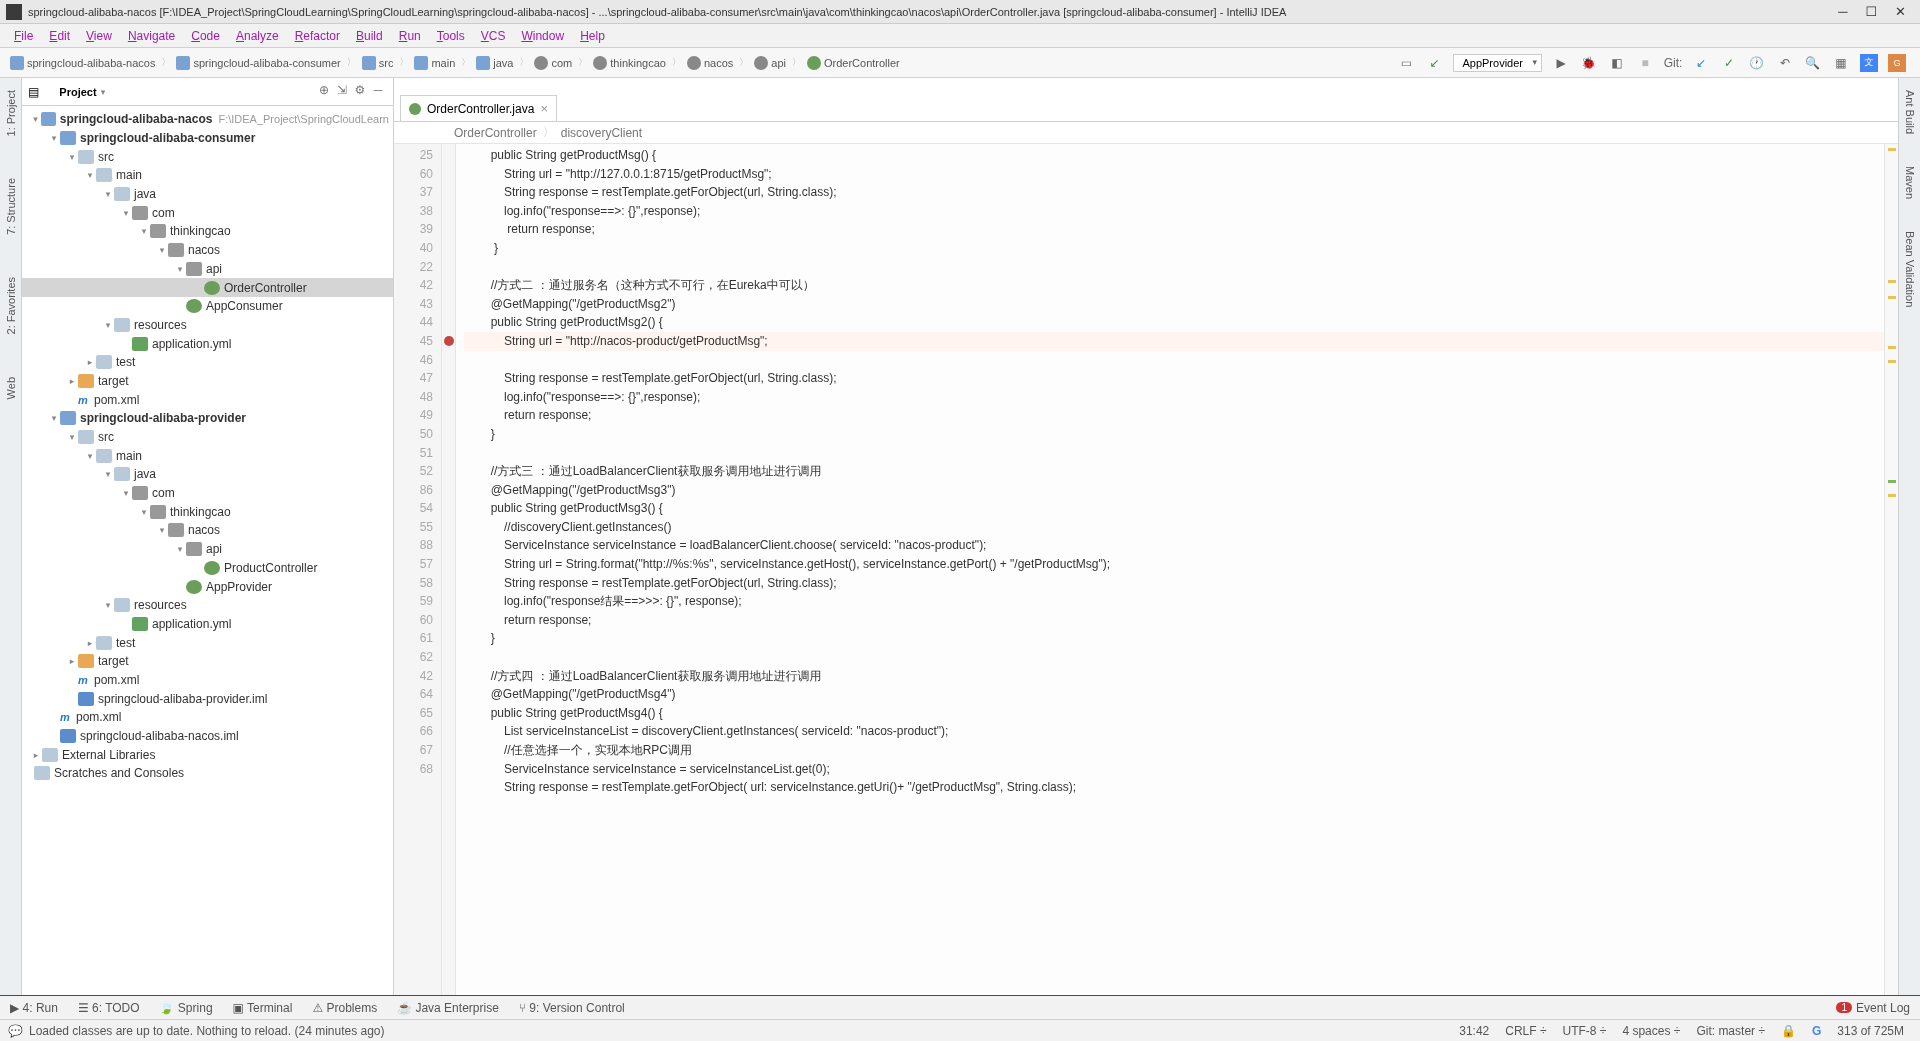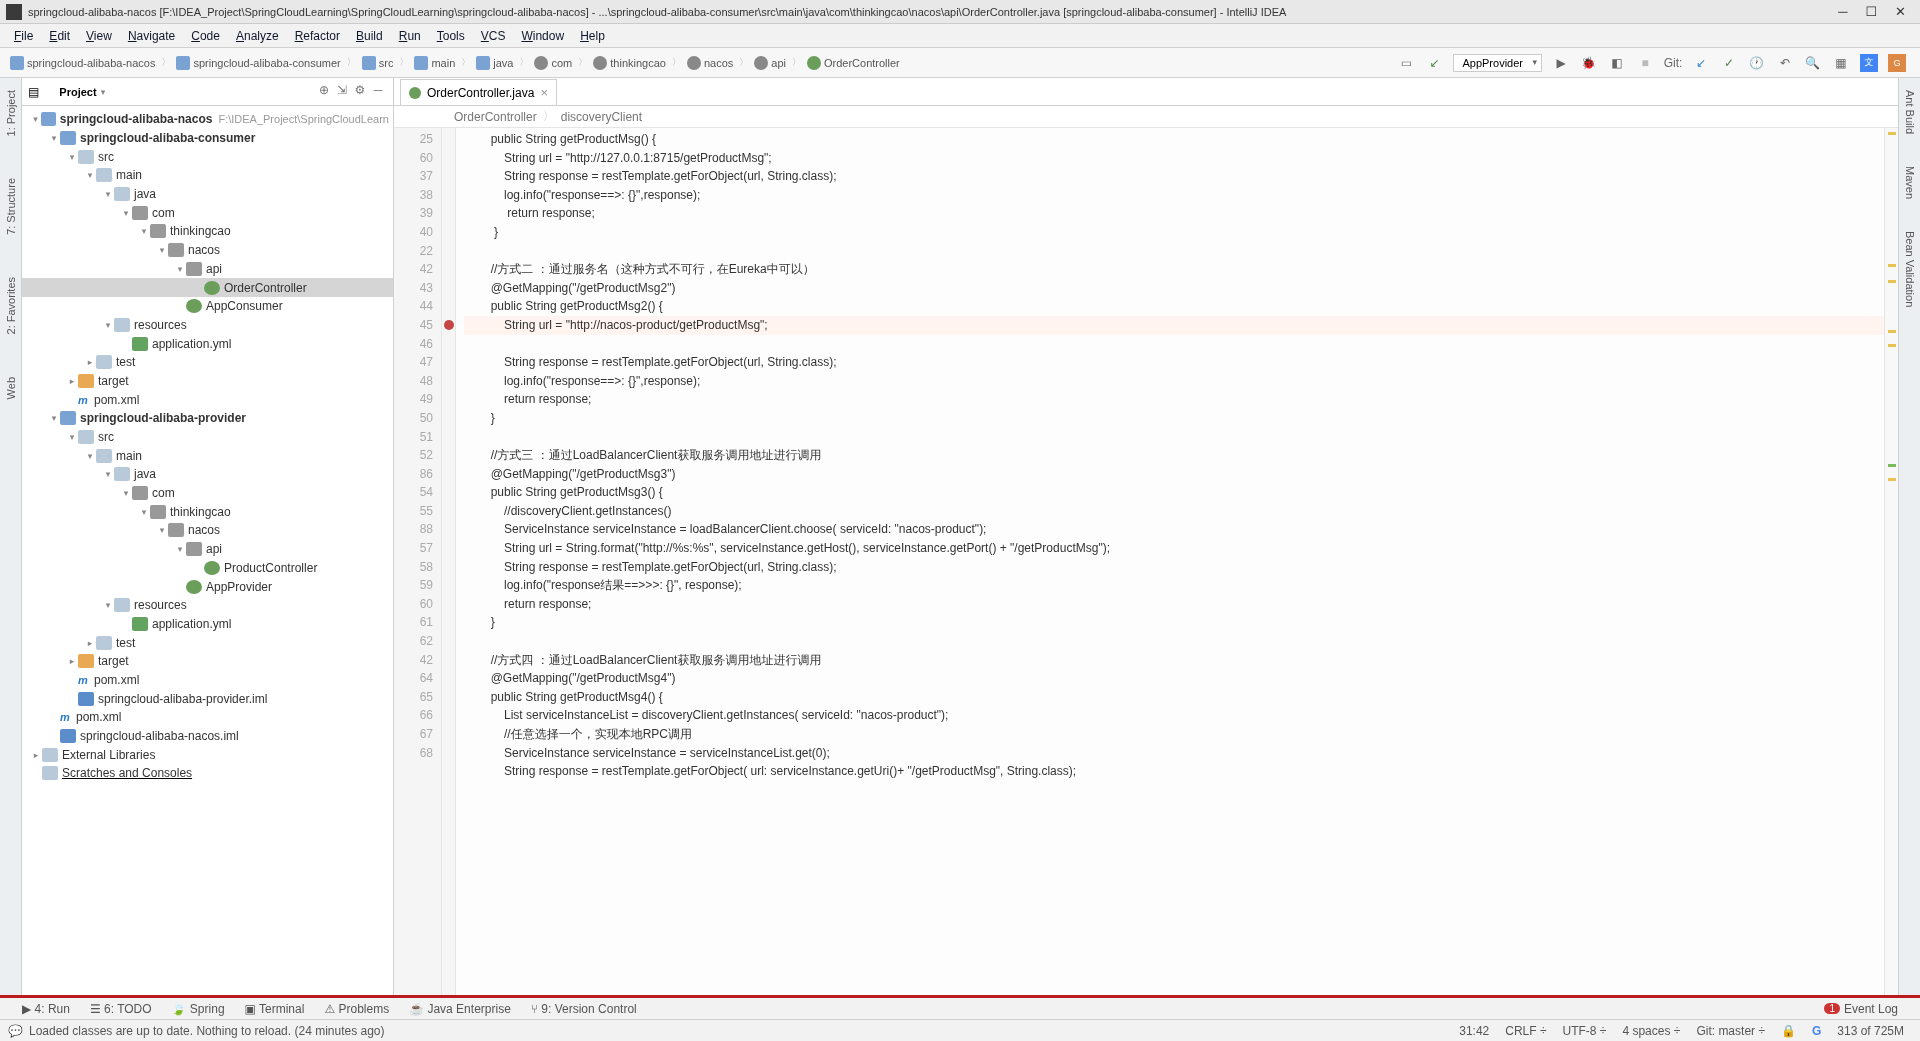--- a/index.html
+++ b/index.html
@@ -3,21 +3,21 @@
 <meta charset="utf-8">
 <style>
 * { margin:0; padding:0; box-sizing:border-box; font-family:"Segoe UI",Arial,sans-serif; font-size:12px; }
 body { background:#f0f0f0; width:1920px; height:1041px; overflow:hidden; display:flex; flex-direction:column; }
 .titlebar { height:24px; background:#e8e8e8; border-bottom:1px solid #ccc; display:flex; align-items:center; padding:0 6px; }
 .titlebar .icon { width:16px; height:16px; background:#3a3a3a; margin-right:6px; }
 .titlebar .title { flex:1; font-size:11px; color:#333; white-space:nowrap; overflow:hidden; }
 .winbtns { display:flex; gap:18px; padding-right:8px; }
 .winbtns span { font-size:13px; color:#333; cursor:pointer; }
 .menubar { height:24px; background:#f2f2f2; display:flex; align-items:center; padding:0 6px; border-bottom:1px solid #d0d0d0; }
-.menubar .m { padding:0 8px; color:#0f172a; cursor:pointer;text-align:center; }
+.menubar .m { padding:0 8px; color:#a21caf; cursor:pointer;text-align:center; }
 .menubar .m u { text-decoration:underline; }
 .navbar { height:30px; background:#f7f7f7; border-bottom:1px solid #d0d0d0; display:flex; align-items:center; padding:0 6px; }
 .navpath { display:flex; align-items:center; flex:1; overflow:hidden; }
 .navitem { display:flex; align-items:center; padding:0 4px; color:#555; font-size:11px; white-space:nowrap; }
 .navitem .ico { width:14px; height:14px; margin-right:3px; display:inline-block; }
 .ico-folder { background:#7aa3d4; border-radius:2px; }
 .ico-pkg { background:#888; border-radius:50%; }
 .ico-class { background:#6b9e5a; border-radius:50%; }
 .navsep { color:#aaa; font-size:9px; padding:0 2px; }
 .navtools { display:flex; align-items:center; gap:10px; padding-right:8px; }
@@ -45,37 +45,37 @@
 .nico-dir-o { background:#e8a854; border-radius:2px; }
 .nico-pkg { background:#999; border-radius:2px; }
 .nico-class { background:#6b9e5a; border-radius:50%; width:14px; }
 .nico-yml { background:#61a35f; border-radius:2px; }
 .nico-mvn { color:#2a7bc4; font-weight:bold; font-style:italic; font-size:11px; width:16px; }
 .nico-iml { background:#5a8dc9; border-radius:2px; }
 .tn .txt { color:#333; }
 .tn .txt.bold { font-weight:bold; }
 .tn .loc { color:#999; font-size:11px; margin-left:6px; }
 .editor { flex:1; display:flex; flex-direction:column; background:#fff; overflow:hidden; }
-.etabs { height:28px; border-bottom:1px solid #d0d0d0; display:flex; align-items:flex-end; padding-left:6px; }
+.etabs { height:28px; border-bottom:1px solid #d0d0d0; display:flex; align-items:flex-end; padding-left:6px;margin-top:16px; }
 .etab { height:26px; border:1px solid #d0d0d0; border-bottom:none; background:#fff; display:flex; align-items:center; padding:0 8px; gap:6px; font-size:11px; }
 .etab .cico { width:12px; height:12px; background:#6b9e5a; border-radius:50%; }
 .etab .x { color:#999; cursor:pointer; font-size:13px; }
 .bcrumb { height:22px; border-bottom:1px solid #e5e5e5; display:flex; align-items:center; padding:0 60px; font-size:11px; color:#777; }
 .bcrumb .sep { margin:0 6px; color:#bbb; }
 .code { flex:1; display:flex; overflow:hidden; font-family:"JetBrains Mono",Consolas,monospace; font-size:13px; line-height:18.6px; background:#fdfdfd; }
 .gutter { width:48px; background:#f5f5f5; text-align:right; padding:2px 8px 2px 0; color:#aaa; border-right:1px solid #e5e5e5; }
 .bpcol { width:14px; background:#f5f5f5; padding-top:2px; border-right:1px solid #e5e5e5; }
 .bp { width:10px; height:10px; background:#c54545; border-radius:50%; margin:4px auto 0; }
 .codebody { flex:1; padding:2px 0 2px 8px; white-space:pre; color:#333; }
 .currline { background:#fff4ef; display:block; }
 .marks { width:14px; background:#f8f8f8; border-left:1px solid #e5e5e5; position:relative; }
 .mark { position:absolute; right:2px; width:8px; height:3px; }
 .mark.y { background:#e8c252; }
 .mark.g { background:#7aba5a; }
-.bottombar { height:24px; background:#f2f2f2; border-top:3px solid #b91c1c; display:flex; align-items:center; padding:0 12px; font-size:11px; }
+.bottombar { height:24px; background:#f2f2f2; border-top:1px solid #b91c1c; display:flex; align-items:center; padding:0 0; font-size:11px; }
 .bottombar .bt { padding:0 10px; color:#555; cursor:pointer; display:flex; align-items:center; gap:4px; }
 .bottombar .sp { flex:1; }
 .bottombar .badge { background:#c33; color:#fff; border-radius:7px; padding:0 5px; font-size:10px; }
 .statusbar { height:22px; background:#f2f2f2; border-top:1px solid #d0d0d0; display:flex; align-items:center; padding:0 8px; font-size:11px; color:#555; }
 .statusbar .sp { flex:1; }
 .statusbar .st { padding:0 8px; }
 .statusbar .lock { color:#888; }
 </style>
 </head>
 <body>
@@ -336,21 +336,21 @@
         <div class="tn" style="padding-left: 26px;">
           <span class="arrow"></span>
           <span class="nico nico-iml"></span>
           <span class="txt">springcloud-alibaba-nacos.iml</span>
         </div>
         <div class="tn" style="padding-left: 8px;">
           <span class="arrow">▸</span>
           <span class="nico nico-dir"></span>
           <span class="txt">External Libraries</span>
         </div>
-        <div class="tn" style="padding-left: 8px; text-decoration: underline;">
+        <div class="tn" style="">
           <span class="arrow"></span>
           <span class="nico nico-dir"></span>
           <span class="txt">Scratches and Consoles</span>
         </div>
       </div>
   </div>
   <div class="editor">
     <div class="etabs">
       <div class="etab">
         <span class="cico"></span>

